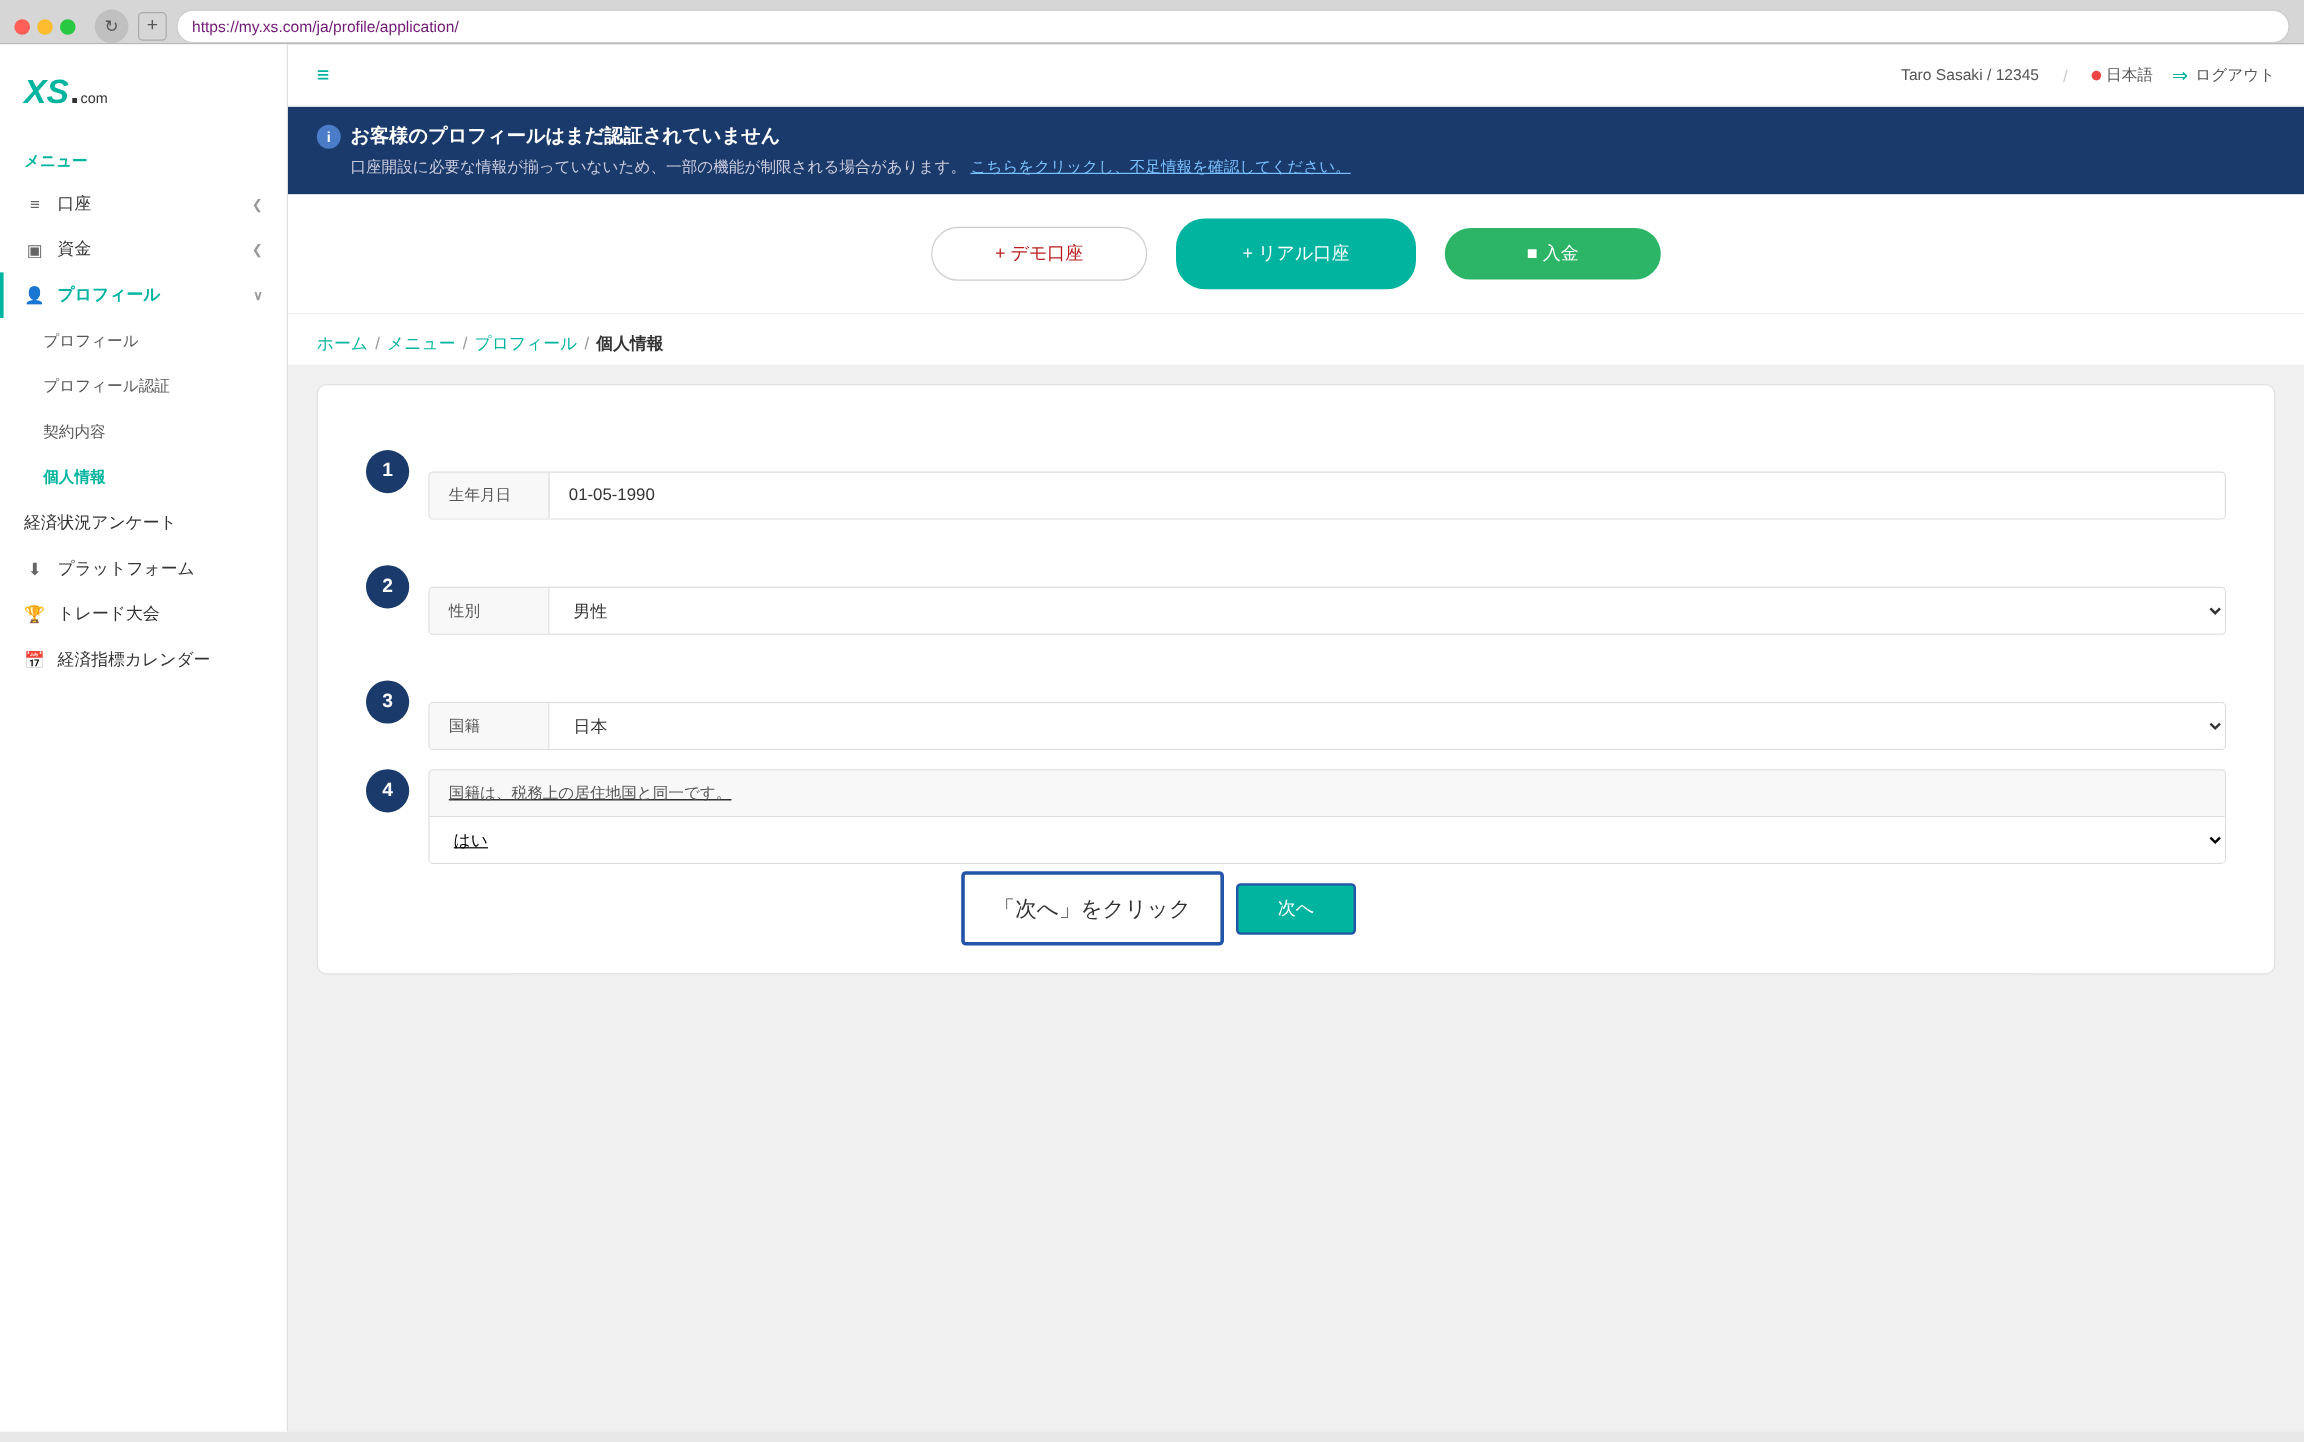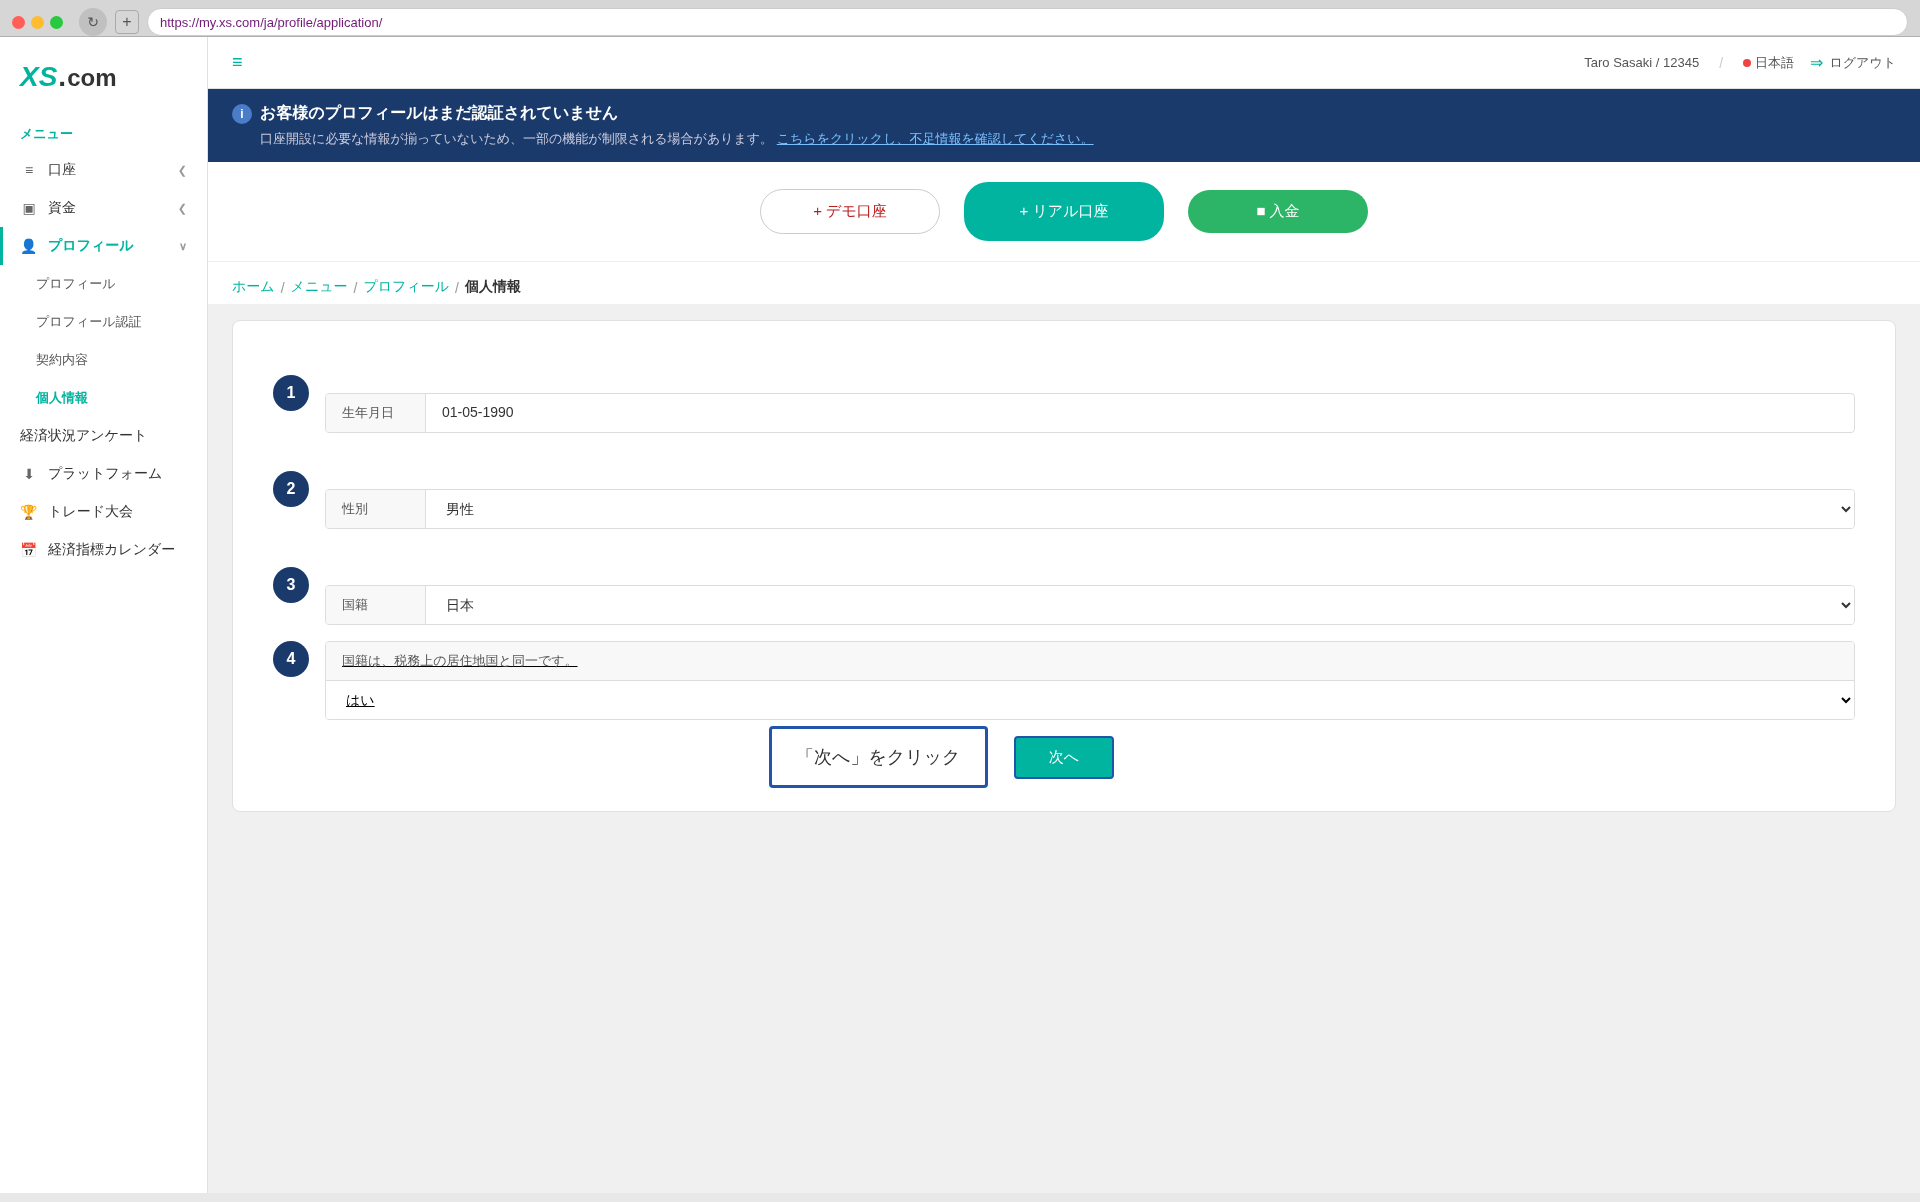--- a/index.html
+++ b/index.html
@@ -77,21 +77,21 @@
 
     
     .app-container {
       display: flex;
       height: calc(1202px - 46px);
       background: #f0f0f0;
     }
 
     
     .sidebar {
-      width: 208px;
+      width: 240px;
       background: white;
       border-right: 1px solid #e0e0e0;
       padding-top: 16px;
       flex-shrink: 0;
     }
     .logo-area {
       padding: 8px 20px 20px 20px;
     }
     .logo {
       display: flex;
@@ -103,22 +103,22 @@
       font-weight: 900;
       color: #00b4a0;
       font-style: italic;
     }
     .logo-dot {
       font-size: 28px;
       font-weight: 900;
       color: #333;
     }
     .logo-com {
-      font-size: 24px;
-      font-weight: 700;
+      font-size: 12px;
+      font-weight: 400;
       color: #333;
     }
 
     .sidebar-section-label {
       color: #00b4a0;
       font-size: 13px;
       font-weight: 700;
       padding: 8px 20px;
       margin-top: 4px;
     }
@@ -312,21 +312,21 @@
 
     
     .breadcrumb-row {
       padding: 16px 24px 8px 24px;
       background: white;
     }
     .breadcrumb {
       font-size: 14px;
       color: #00b4a0;
       display: flex;
-      align-items: flex-end;
+      align-items: flex-start;
       gap: 6px;
     }
     .breadcrumb-sep { color: #999; }
     .breadcrumb-current {
       color: #333;
       font-weight: 700;
     }
 
     
     .form-card {

